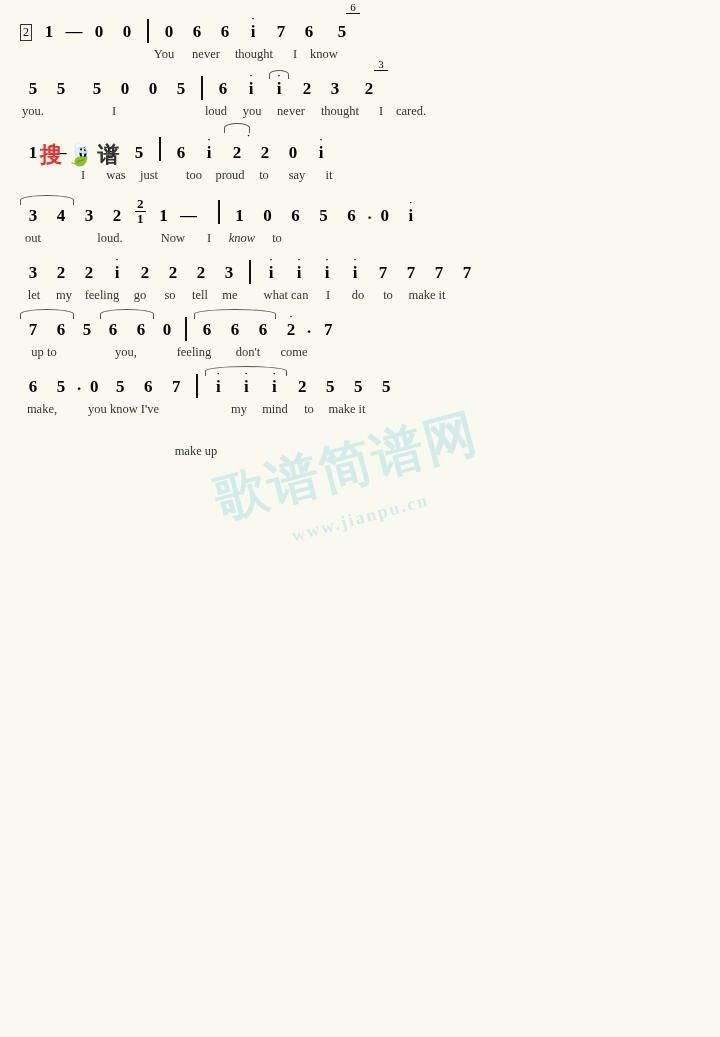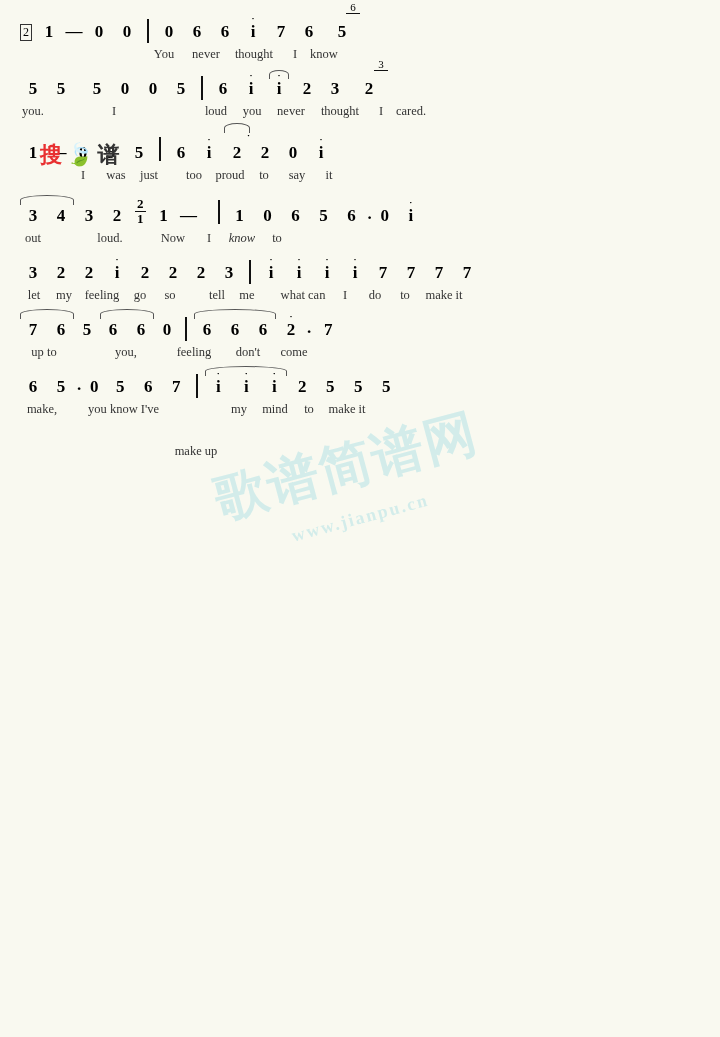--- a/index.html
+++ b/index.html
@@ -510,21 +510,21 @@
         <span class="n">
             <span class="v">7</span>
           </span>
       </div>
       <div class="inline-lyric">
         <span class="lc" style="min-width:28px;">let</span>
         <span class="lc" style="min-width:28px;">my</span>
         <span class="lc" style="min-width:44px;">feeling</span>
         <span class="lc" style="min-width:28px;">go</span>
         <span class="lc" style="min-width:28px;">so</span>
-        <span class="lc" style="min-width:28px;margin-left:17px;">tell</span>
+        <span class="lc" style="min-width:28px;">tell</span>
         <span class="lc" style="min-width:28px;">me</span>
         <span class="lc" style="min-width:12px;"></span>
         <span class="lc" style="min-width:52px;">what can</span>
         <span class="lc" style="min-width:28px;">I</span>
         <span class="lc" style="min-width:28px;">do</span>
         <span class="lc" style="min-width:28px;">to</span>
         <span class="lc" style="min-width:46px;">make it</span>
       </div>
     </div>
 

